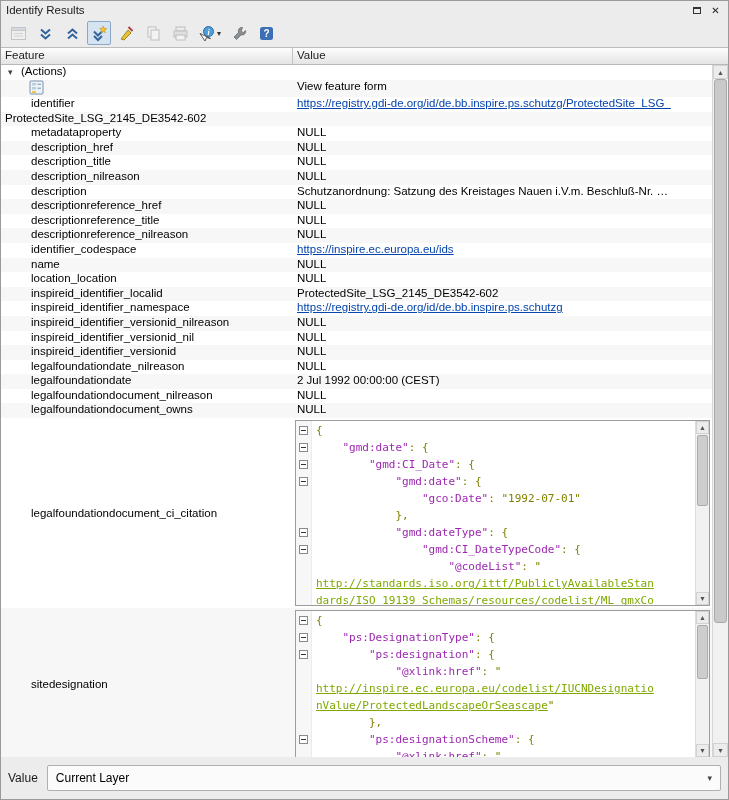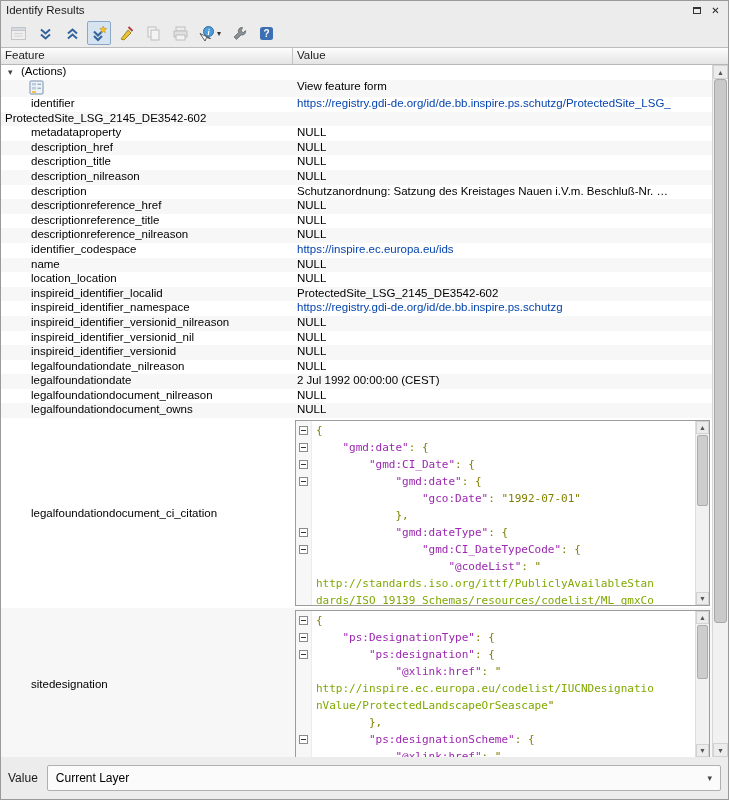--- a/index.html
+++ b/index.html
@@ -31,37 +31,37 @@
   .row{display:flex;align-items:flex-start;font-size:11.5px;height:14.6px;overflow:hidden}
   .row:nth-child(even){background:#f7f7f7}
   .row .fcell{width:292px;flex:none;padding-left:30px;overflow:hidden;white-space:nowrap}
   .row .vcell{flex:1;overflow:hidden;white-space:nowrap;padding-left:4px}
   .row.tree{height:15px}
   .row.tree .fcell{padding-left:7px}
   .row.tree .caret{display:inline-block;width:13px;font-size:9px;color:#444}
   .row.action{height:17px}
   .row.action .fcell{padding-left:28px}
   .row.action .ficon{display:inline-block;vertical-align:middle}
-  .link{color:var(--link,#0645ad);cursor:pointer}
+  .link{color:var(--link,#0645ad);text-decoration:underline;cursor:pointer}
 
   
   .row.coderow{align-items:center}
   .row.coderow .fcell{align-self:center}
   .row.coderow .vcell{align-self:stretch;display:flex;padding:0}
   .codewidget{flex:1;margin:2px;border:1px solid #9c9c9c;background:#fff;position:relative;overflow:hidden}
   .gutterbg{position:absolute;left:0;top:0;bottom:0;width:16px;background:#f7f7f7;border-right:1px solid #ececec}
   .codelines{position:absolute;left:0;top:1px;right:14px;bottom:0;overflow:hidden;font-family:"DejaVu Sans Mono",monospace;font-size:11px}
   .cl{position:relative;height:17px;line-height:17px;white-space:pre;padding-left:20px}
   .fold{position:absolute;left:3px;top:4px;width:9px;height:9px;border:1px solid #8a8a8a;background:#fff}
   .fold::after{content:"";position:absolute;left:1px;top:3px;width:5px;height:1px;background:#333}
   .c-t{color:#000}
   .c-k{color:var(--code-key,#9c27b0)}
   .c-p{color:var(--code-punct,#808000)}
   .c-v{color:var(--code-string,#808000)}
-  .c-u{color:var(--code-url,#7fa800);}
+  .c-u{color:var(--code-url,#7fa800);text-decoration:underline}
 
   
   .wsb{position:absolute;right:0;top:0;bottom:0;width:14px;display:flex;flex-direction:column;background:#f1f1f1;border-left:1px solid #dcdcdc}
   .sbtn{height:13px;flex:none;display:flex;align-items:center;justify-content:center;font-size:7px;color:#555;background:#ececec;border:1px solid #d2d2d2}
   .wtrack{flex:1;position:relative}
   .wthumb{position:absolute;left:1px;right:1px;top:1px;height:45%;background:#cdcdcd;border:1px solid #adadad;border-radius:2px}
 
   
   .psb{position:absolute;right:0;top:0;bottom:0;width:16px;background:#f1f1f1;border-left:1px solid #d6d6d6;display:flex;flex-direction:column}
   .psb .sbtn{height:14px}

